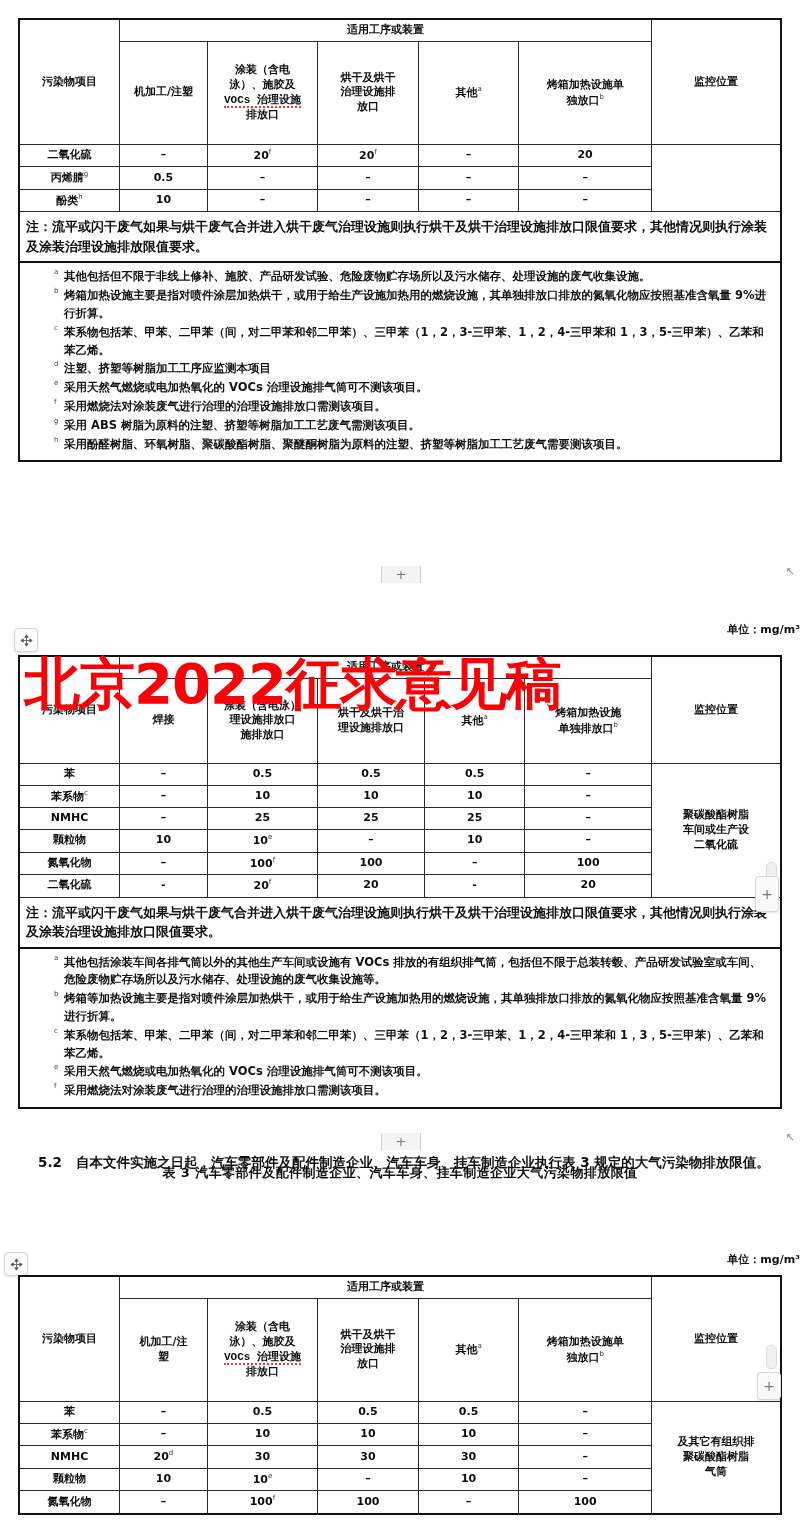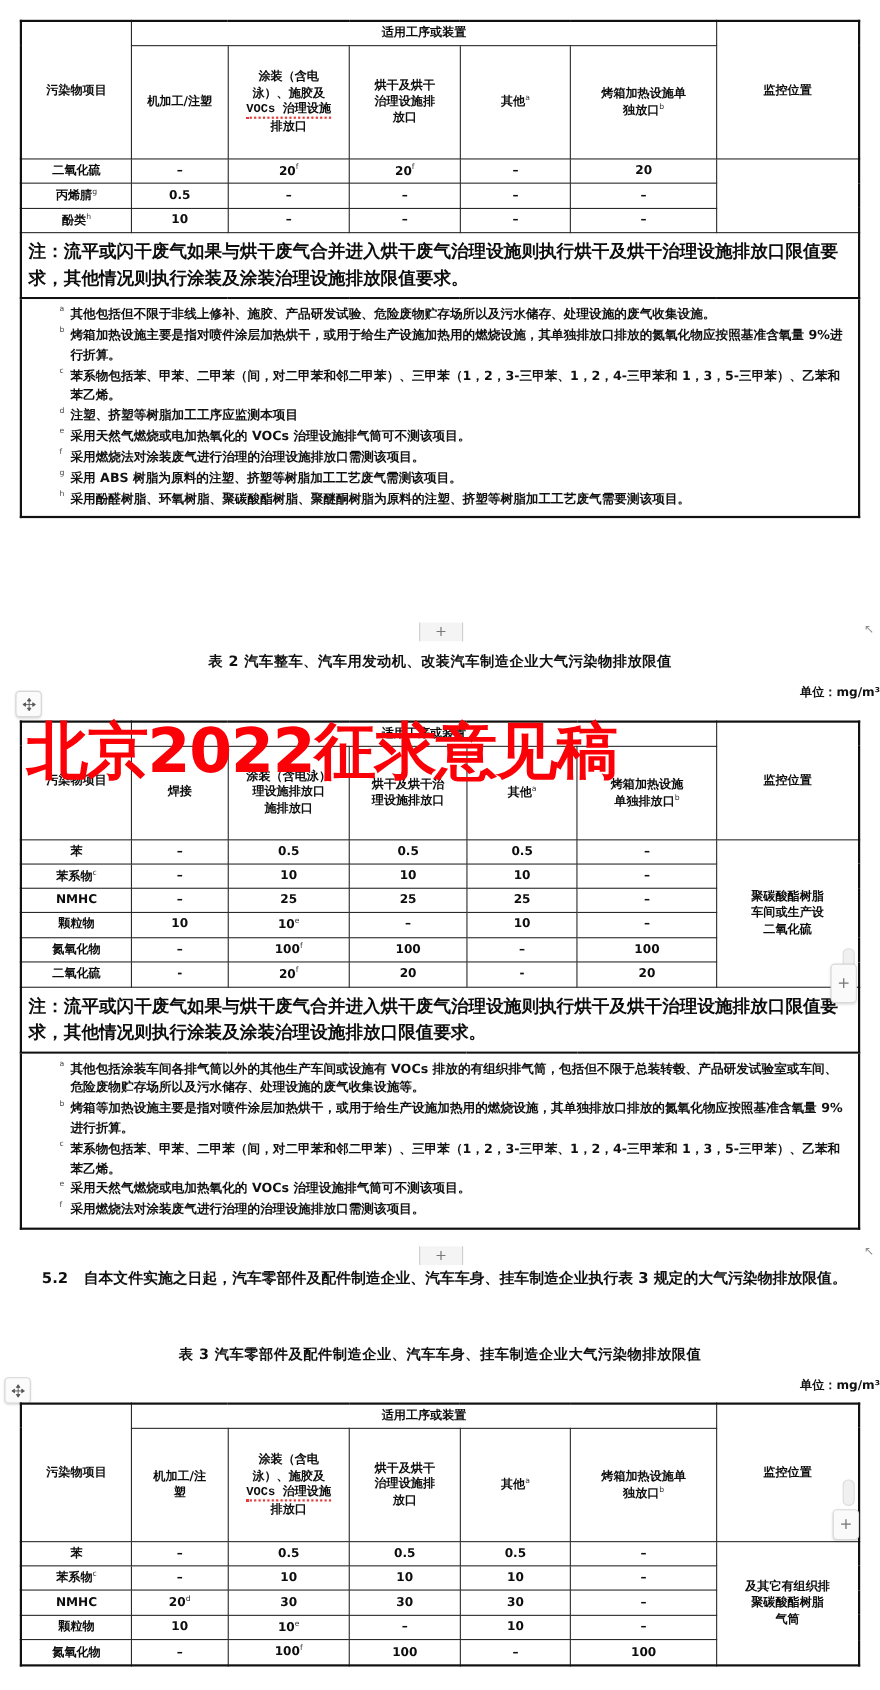--- a/index.html
+++ b/index.html
@@ -26,21 +26,21 @@
     vertical-align:middle;
     font-weight:700;
     font-size:11px;
     line-height:1.35;
     padding:3px 2px;
     color:#0d0d0d;
   }
   .wtable .note-cell{
     text-align:left;
     font-weight:700;
-    font-size:16px;
+    font-size:13px;
     line-height:1.5;
     padding:5px 6px;
   }
   .outerbox{
     border:2px solid #111;
     background:#fff;
   }
   .hdr{font-size:11.5px;}
   .num{font-weight:700;font-size:12px;}
   sup.fn{font-size:7px;font-weight:400;vertical-align:super;color:#333;}
@@ -272,21 +272,20 @@
     </div>
   </div>
 
   <div class="addbtn-h" style="left:381px;top:566px;">
     <span>+</span>
   </div>
   <div class="resize-handle" style="left:784px;top:566px;">
     <span>↖</span>
   </div>
 
-  <div class="blk caption" style="left:0;top:592px;width:800px;">表 2  汽车整车、汽车用发动机、改装汽车制造企业大气污染物排放限值</div>
   <div class="blk unitline" style="left:0;top:622px;width:800px;">单位：mg/m³</div>
 
   <div class="move-handle" style="left:14px;top:628px;">
     <svg width="13" height="13" viewBox="0 0 16 16">
       <path d="M8 1 L10 4 H6 Z M8 15 L6 12 H10 Z M1 8 L4 6 V10 Z M15 8 L12 10 V6 Z M8 4 V12 M4 8 H12" fill="#555" stroke="#555" stroke-width="1"></path>
     </svg>
   </div>
 
   <div class="blk" id="t2">
     <table class="wtable outerbox">
@@ -416,21 +415,21 @@
     <span>+</span>
   </div>
   <div class="resize-handle" style="left:784px;top:1132px;">
     <span>↖</span>
   </div>
 
   <div class="blk bodytext" style="left:22px;top:1152px;width:762px;margin-left:16px;">
     <span>5.2</span>&nbsp;&nbsp;&nbsp;<span>自本文件实施之日起，汽车零部件及配件制造企业、汽车车身、挂车制造企业执行表 3 规定的大气污染物排放限值。</span>
   </div>
 
-  <div class="blk caption" style="left:0;top:1222px;width:800px;">表 3  汽车零部件及配件制造企业、汽车车身、挂车制造企业大气污染物排放限值</div>
+  <div class="blk caption" style="left:0;top:1164px;width:800px;">表 3  汽车零部件及配件制造企业、汽车车身、挂车制造企业大气污染物排放限值</div>
   <div class="blk unitline" style="left:0;top:1252px;width:800px;">单位：mg/m³</div>
 
   <div class="move-handle" style="left:4px;top:1252px;">
     <svg width="13" height="13" viewBox="0 0 16 16">
       <path d="M8 1 L10 4 H6 Z M8 15 L6 12 H10 Z M1 8 L4 6 V10 Z M15 8 L12 10 V6 Z M8 4 V12 M4 8 H12" fill="#555" stroke="#555" stroke-width="1"></path>
     </svg>
   </div>
 
   <div class="blk" id="t3">
     <table class="wtable outerbox">

